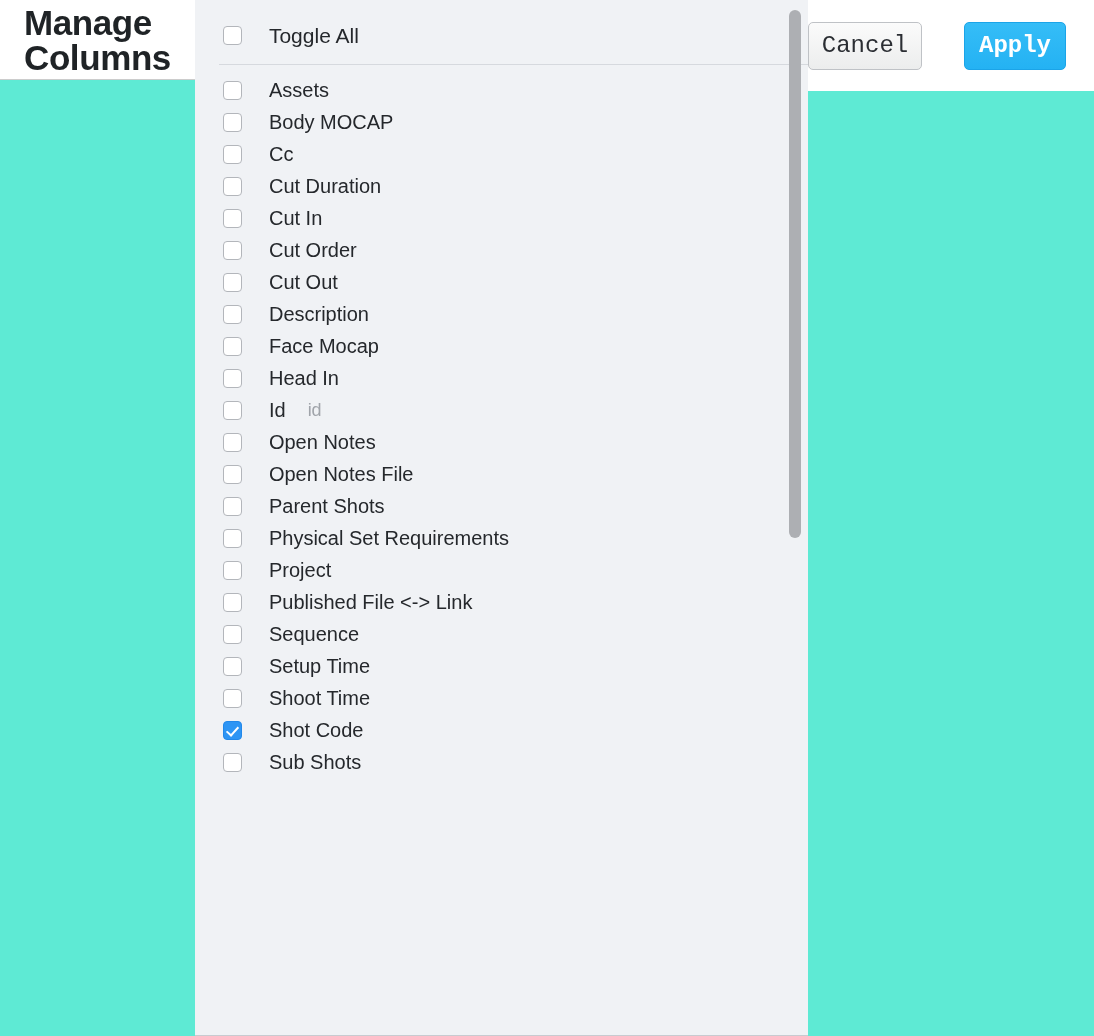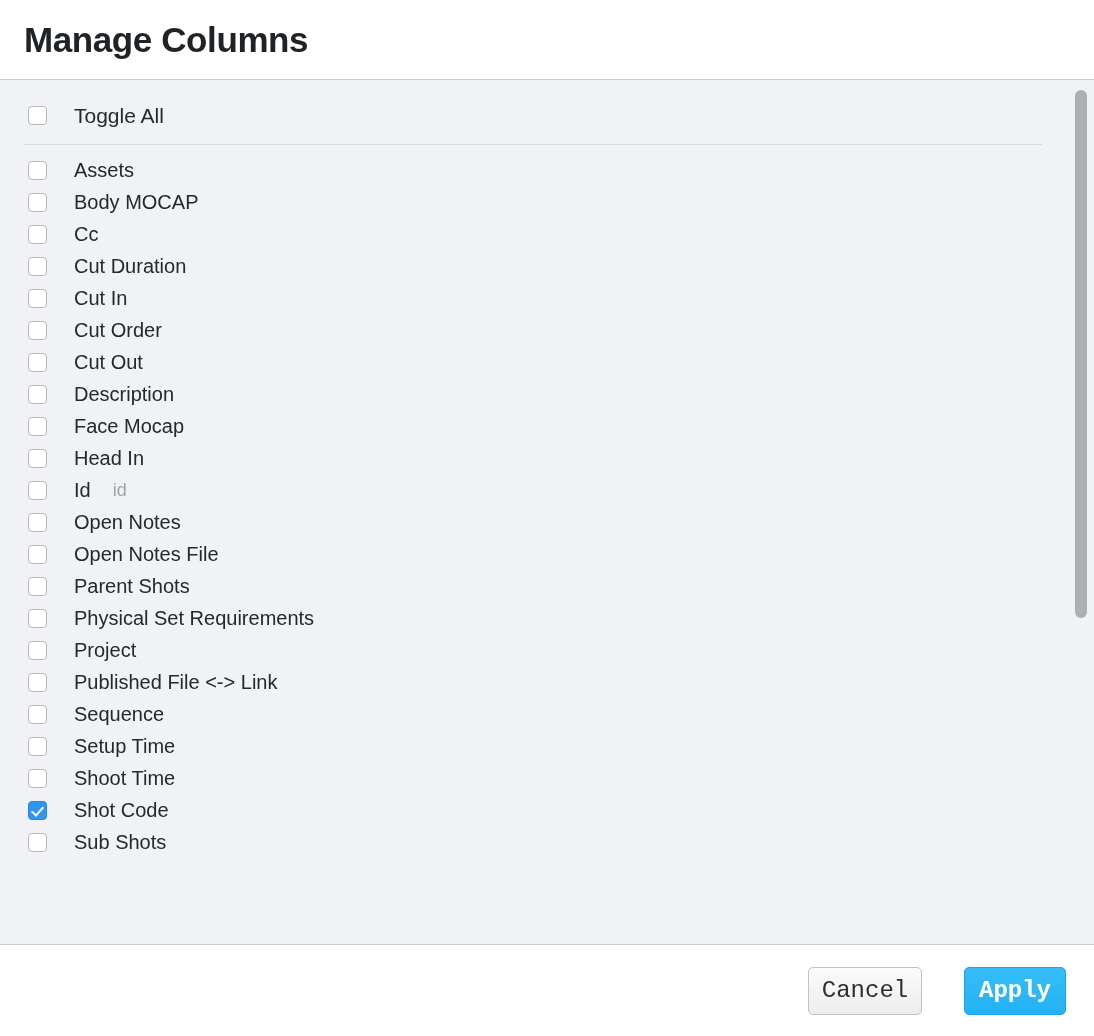--- a/index.html
+++ b/index.html
@@ -12,21 +12,21 @@
     background: #ffffff;
     font-family: "Liberation Sans", "DejaVu Sans", sans-serif;
     -webkit-font-smoothing: antialiased;
     overflow: hidden;
   }
 
   .dialog {
     width: 1094px;
     height: 1036px;
     display: flex;
-    flex-direction: column;
+    flex-direction: row;
     background: #5eead4;
     box-sizing: border-box;
     justify-content: space-between;
   }
 
   
   .dialog-header {
     height: 80px;
     flex: 0 0 80px;
     background: #ffffff;

